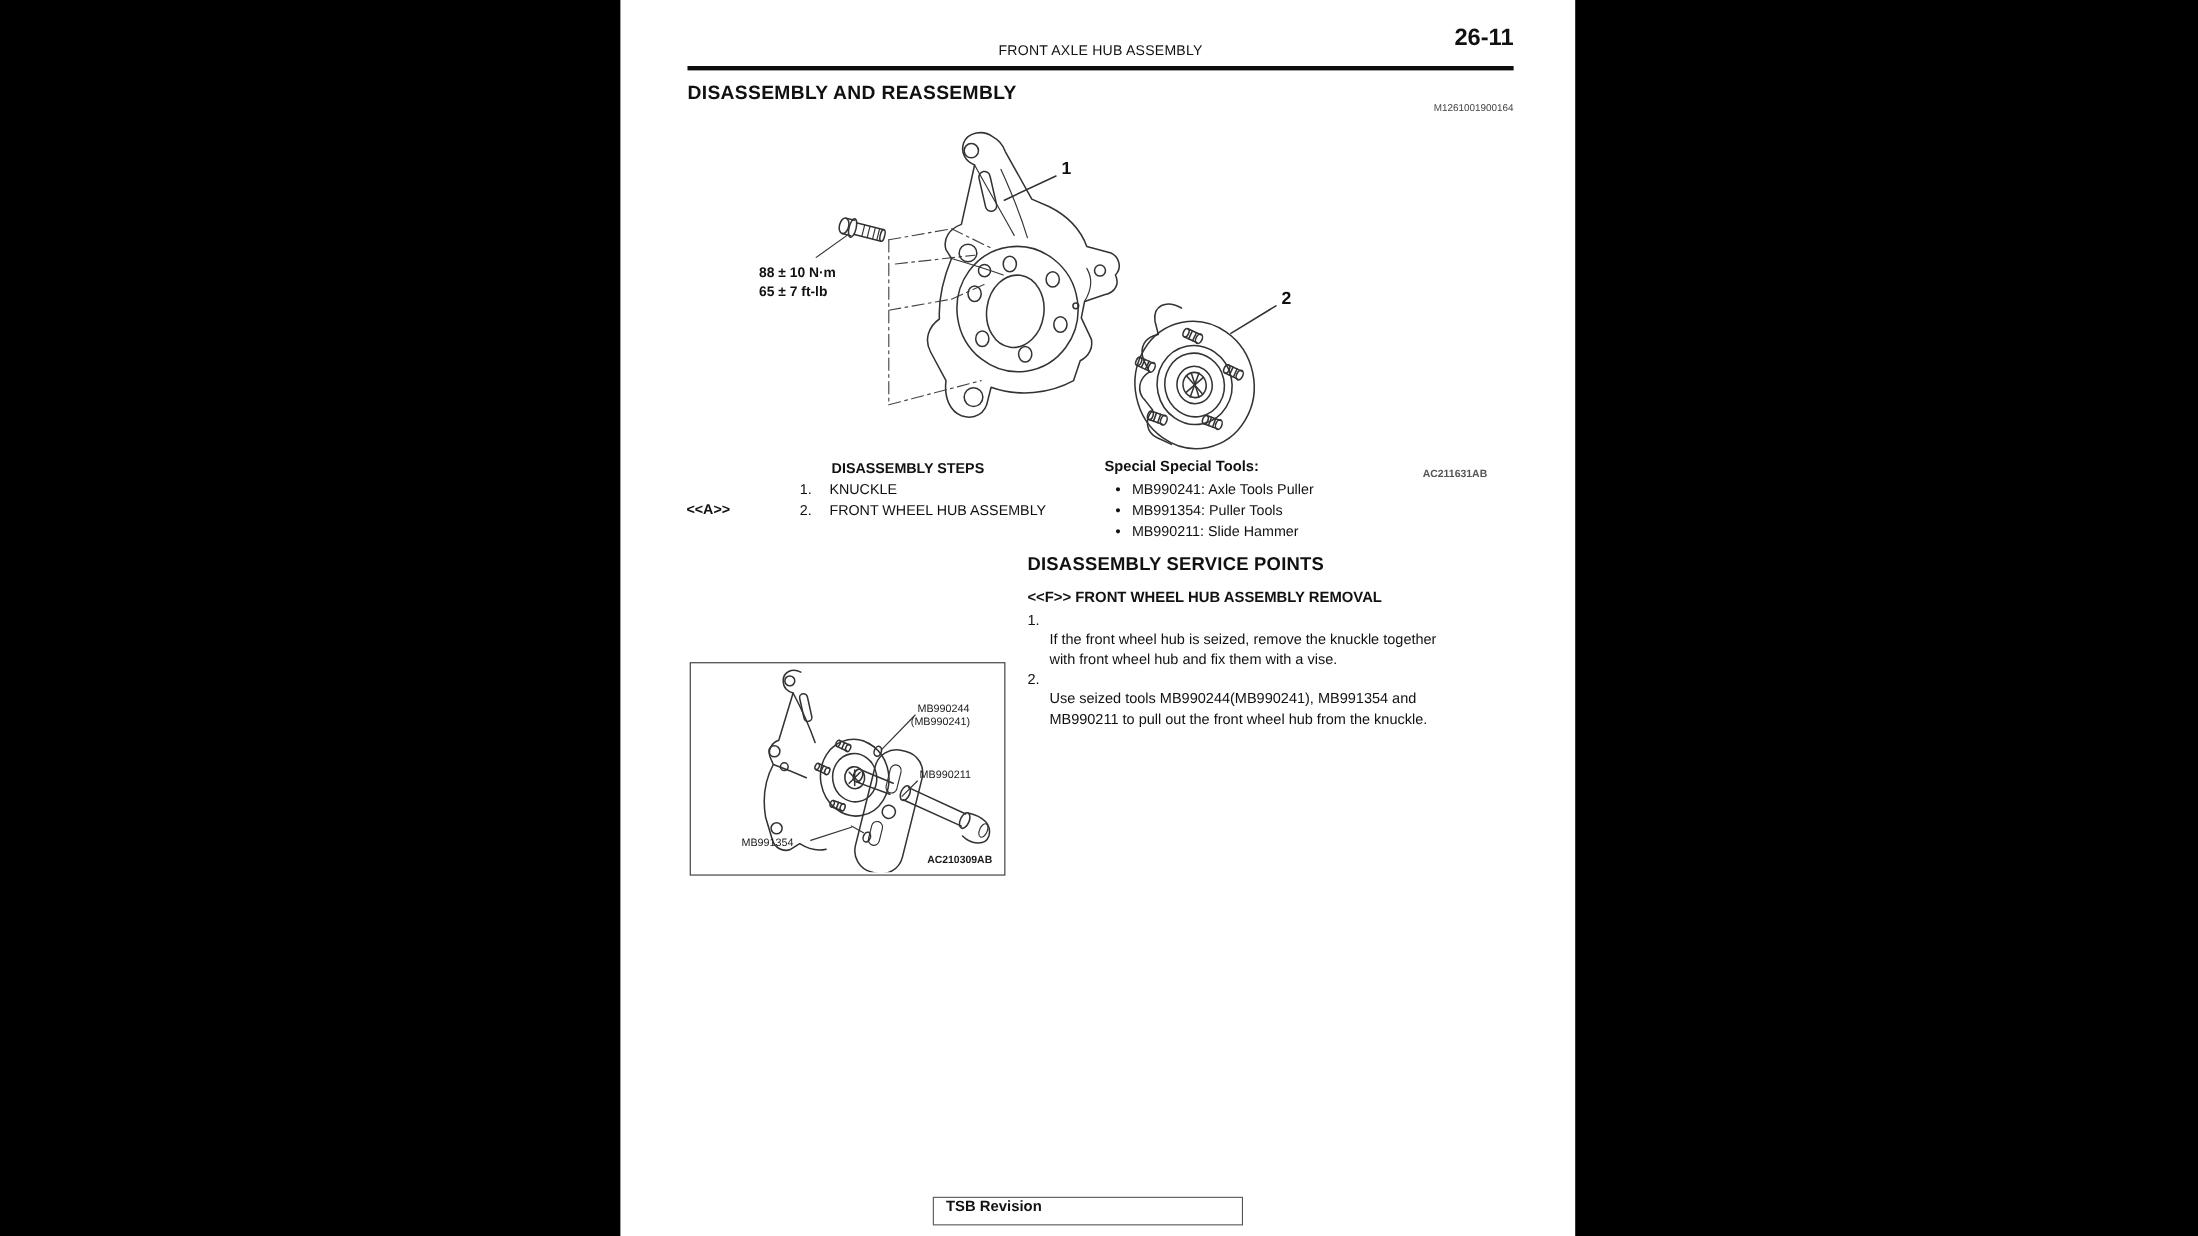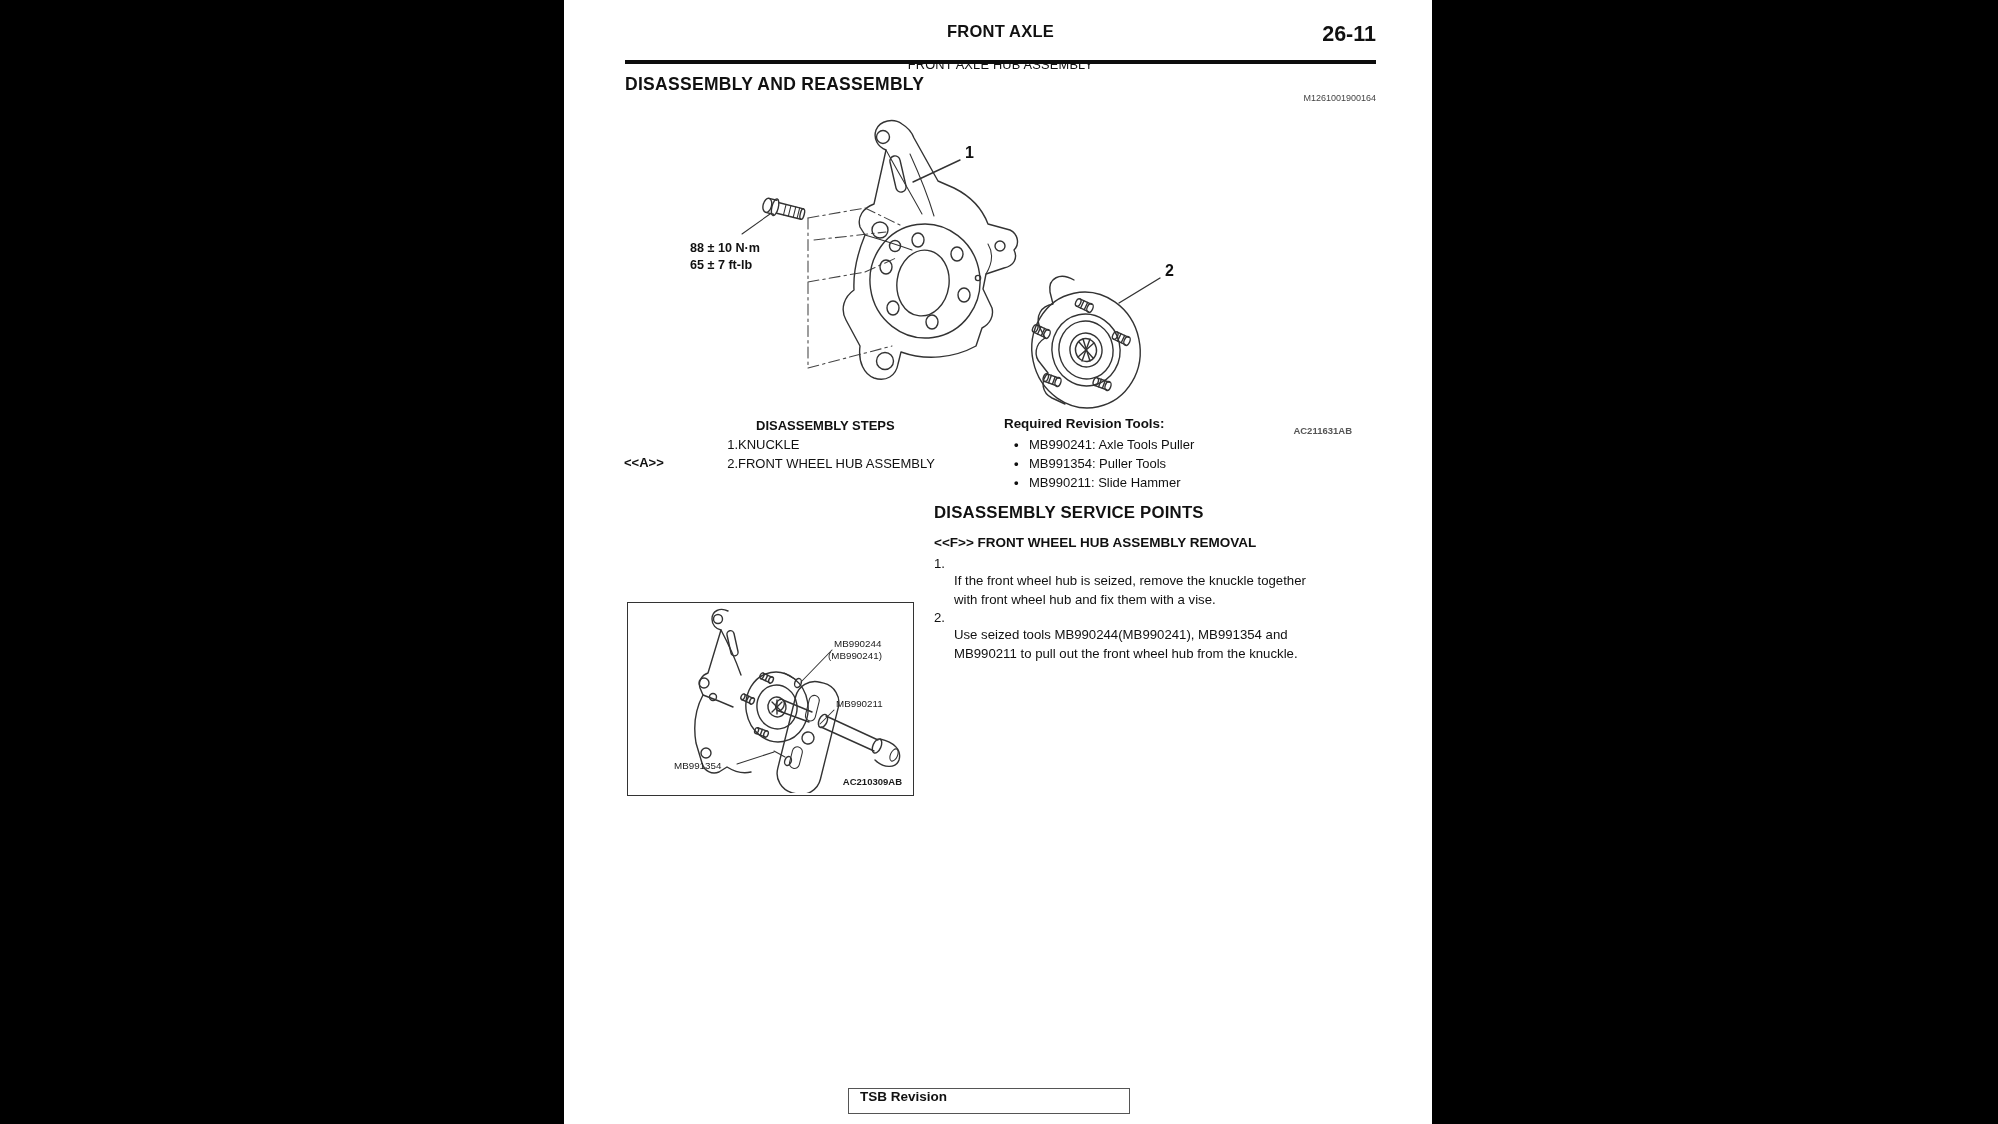--- a/index.html
+++ b/index.html
@@ -27,21 +27,21 @@
   .fig .callout { font-size:16px; }
   .fig .torque { font-size:12.6px; }
   .fig .code { font-size:9.5px; fill:#555; }
   .fig .code-dark { font-size:9.5px; fill:#1a1a1a; }
   .fig .lbl { font-size:9.8px; fill:#222; font-weight:normal; }
 
   .col-steps-heading { left:192px; top:418px; font-size:13px; font-weight:bold; }
   .steps-list { left:134px; top:436px; line-height:18.7px; font-size:13px; }
   .steps-row { display:flex; }
   .steps-num { width:40px; text-align:right; }
-  .steps-label { white-space:nowrap; }
+  .steps-label { margin-left:16px; white-space:nowrap; }
   .marker-a { left:60px; top:455px; font-size:13px; font-weight:bold; }
 
   .tools-heading { left:440px; top:416px; font-size:13.4px; font-weight:bold; }
   .tools-list { left:450px; top:436px; line-height:18.8px; font-size:13px; }
   .tools-item::before { content:"\2022"; display:inline-block; width:15px; font-weight:bold; }
 
   .sp-heading { left:370px; top:503px; font-size:16.8px; font-weight:bold; letter-spacing:.2px;text-align:center; }
   .sp-subheading { left:370px; top:535px; font-size:13.5px; font-weight:bold; }
   .sp-body { left:370px; top:555px; width:452px; font-size:13.2px; line-height:18.6px; }
   .sp-item { display:flex; }
@@ -52,21 +52,20 @@
              box-sizing:border-box; display:flex; align-items:flex-start; }
   .tsb-label { font-size:13.5px; font-weight:bold; padding-left:11px; }
 </style>
 </head>
 <body>
 
 <div class="screen">
   <div class="page">
 
     <div class="abs hdr-center">
-      <div class="hdr-title">FRONT AXLE</div>
       <div class="hdr-sub">FRONT AXLE HUB ASSEMBLY</div>
     </div>
     <div class="abs pagenum">26-11</div>
     <div class="abs hdr-rule"></div>
 
     <div class="abs section-title">DISASSEMBLY AND REASSEMBLY</div>
     <div class="abs doc-code">M1261001900164</div>
 
     <div class="abs main-figure fig">
       <svg width="706" height="322" viewBox="0 0 706 322">
@@ -174,21 +173,21 @@
       <div class="steps-row">
         <span class="steps-num">1.</span>
         <span class="steps-label">KNUCKLE</span>
       </div>
       <div class="steps-row">
         <span class="steps-num">2.</span>
         <span class="steps-label">FRONT WHEEL HUB ASSEMBLY</span>
       </div>
     </div>
 
-    <div class="abs tools-heading">Required Revision Tools:</div>
+    <div class="abs tools-heading">Special Special Tools:</div>
     <div class="abs tools-list">
       <div class="tools-item">MB990241: Axle Tools Puller</div>
       <div class="tools-item">MB991354: Puller Tools</div>
       <div class="tools-item">MB990211: Slide Hammer</div>
     </div>
 
     <div class="abs sp-heading">DISASSEMBLY SERVICE POINTS</div>
     <div class="abs sp-subheading">&lt;&lt;F&gt;&gt; FRONT WHEEL HUB ASSEMBLY REMOVAL</div>
     <div class="abs sp-body">
       <div class="sp-item">

